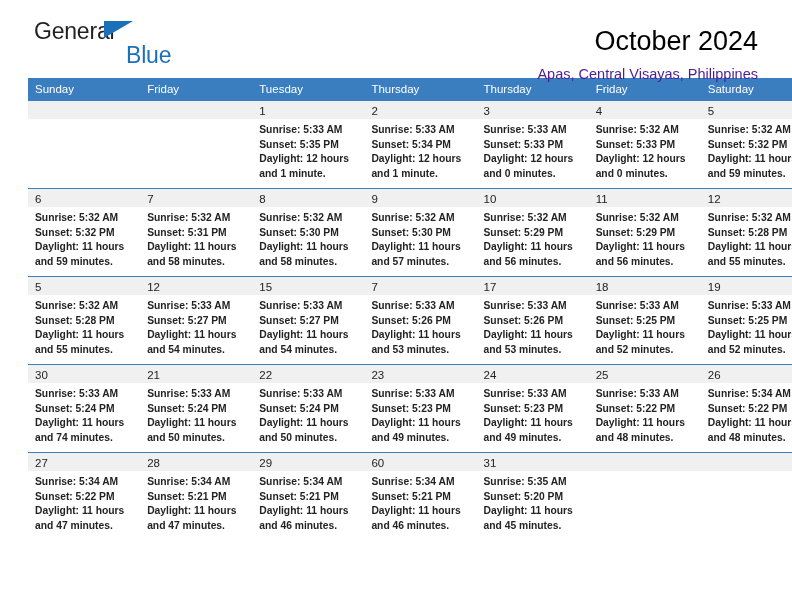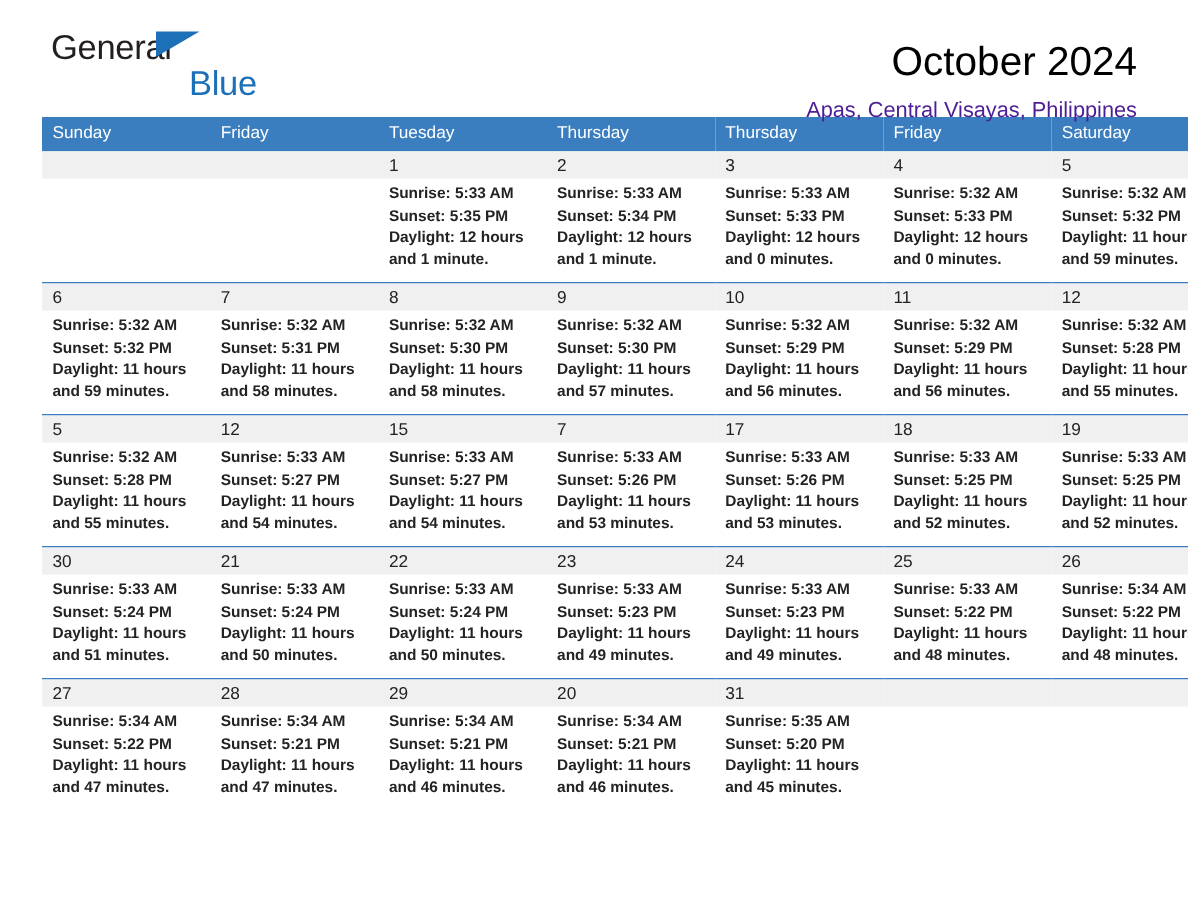--- a/index.html
+++ b/index.html
@@ -397,21 +397,21 @@
           </td>
         </tr>
         <tr>
           <td>
             <div class="daycell">
               <div class="daynum">30</div>
               <div class="dayinfo">
                 <div>Sunrise: 5:33 AM</div>
                 <div>Sunset: 5:24 PM</div>
                 <div>Daylight: 11 hours</div>
-                <div>and 51 minutes.</div>
+                <div>and 74 minutes.</div>
               </div>
             </div>
           </td>
           <td>
             <div class="daycell">
               <div class="daynum">21</div>
               <div class="dayinfo">
                 <div>Sunrise: 5:33 AM</div>
                 <div>Sunset: 5:24 PM</div>
                 <div>Daylight: 11 hours</div>
@@ -504,21 +504,21 @@
               <div class="dayinfo">
                 <div>Sunrise: 5:34 AM</div>
                 <div>Sunset: 5:21 PM</div>
                 <div>Daylight: 11 hours</div>
                 <div>and 46 minutes.</div>
               </div>
             </div>
           </td>
           <td>
             <div class="daycell">
-              <div class="daynum">20</div>
+              <div class="daynum">60</div>
               <div class="dayinfo">
                 <div>Sunrise: 5:34 AM</div>
                 <div>Sunset: 5:21 PM</div>
                 <div>Daylight: 11 hours</div>
                 <div>and 46 minutes.</div>
               </div>
             </div>
           </td>
           <td>
             <div class="daycell">

